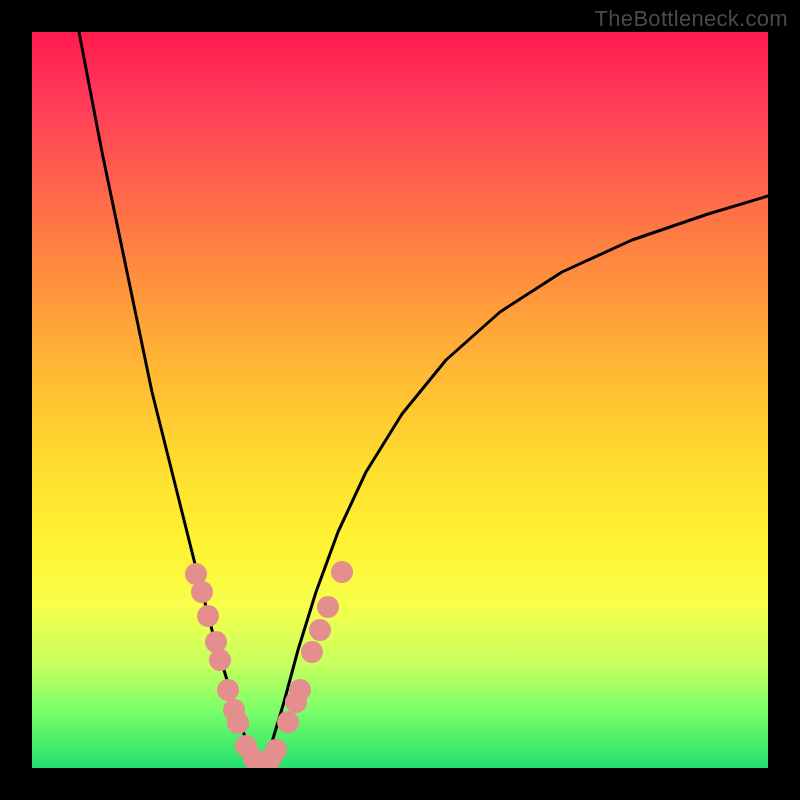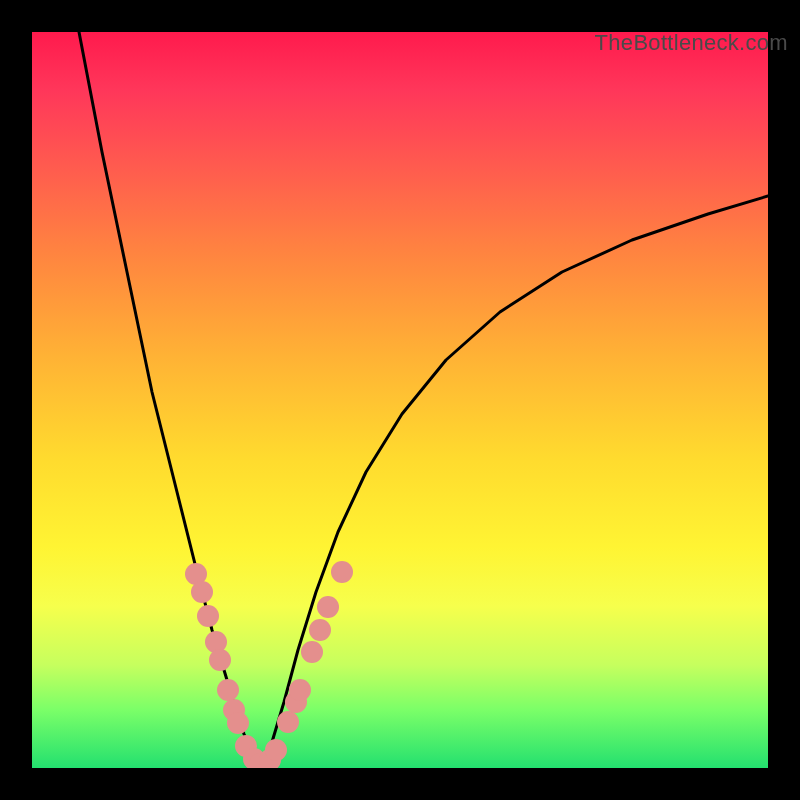--- a/index.html
+++ b/index.html
@@ -45,21 +45,20 @@
     height: 736px;
   }
   .watermark {
     position: absolute;
     top: 6px;
     right: 12px;
     color: #4a4a4a;
     font-size: 22px;
     font-weight: 500;
     letter-spacing: 0.3px;
-    margin-top: 24px;
   }
 </style>
 </head>
 <body>
 
 <div class="frame">
   <div class="plot">
     <svg class="curve-svg" viewBox="0 0 736 736" preserveAspectRatio="none">
       <g id="paths">
           <path d="M 47 0 L 70 120 L 95 240 L 120 360 L 145 460 L 165 540 L 180 598 L 195 648 L 205 682 L 212 702 L 218 716 L 224 726 L 230 735 L 230 735 L 240 710 L 252 670 L 266 618 L 284 560 L 306 500 L 334 440 L 370 382 L 414 328 L 468 280 L 530 240 L 600 208 L 676 182 L 736 164" fill="none" stroke="#000" stroke-width="3" stroke-linecap="round" stroke-linejoin="round"></path>

